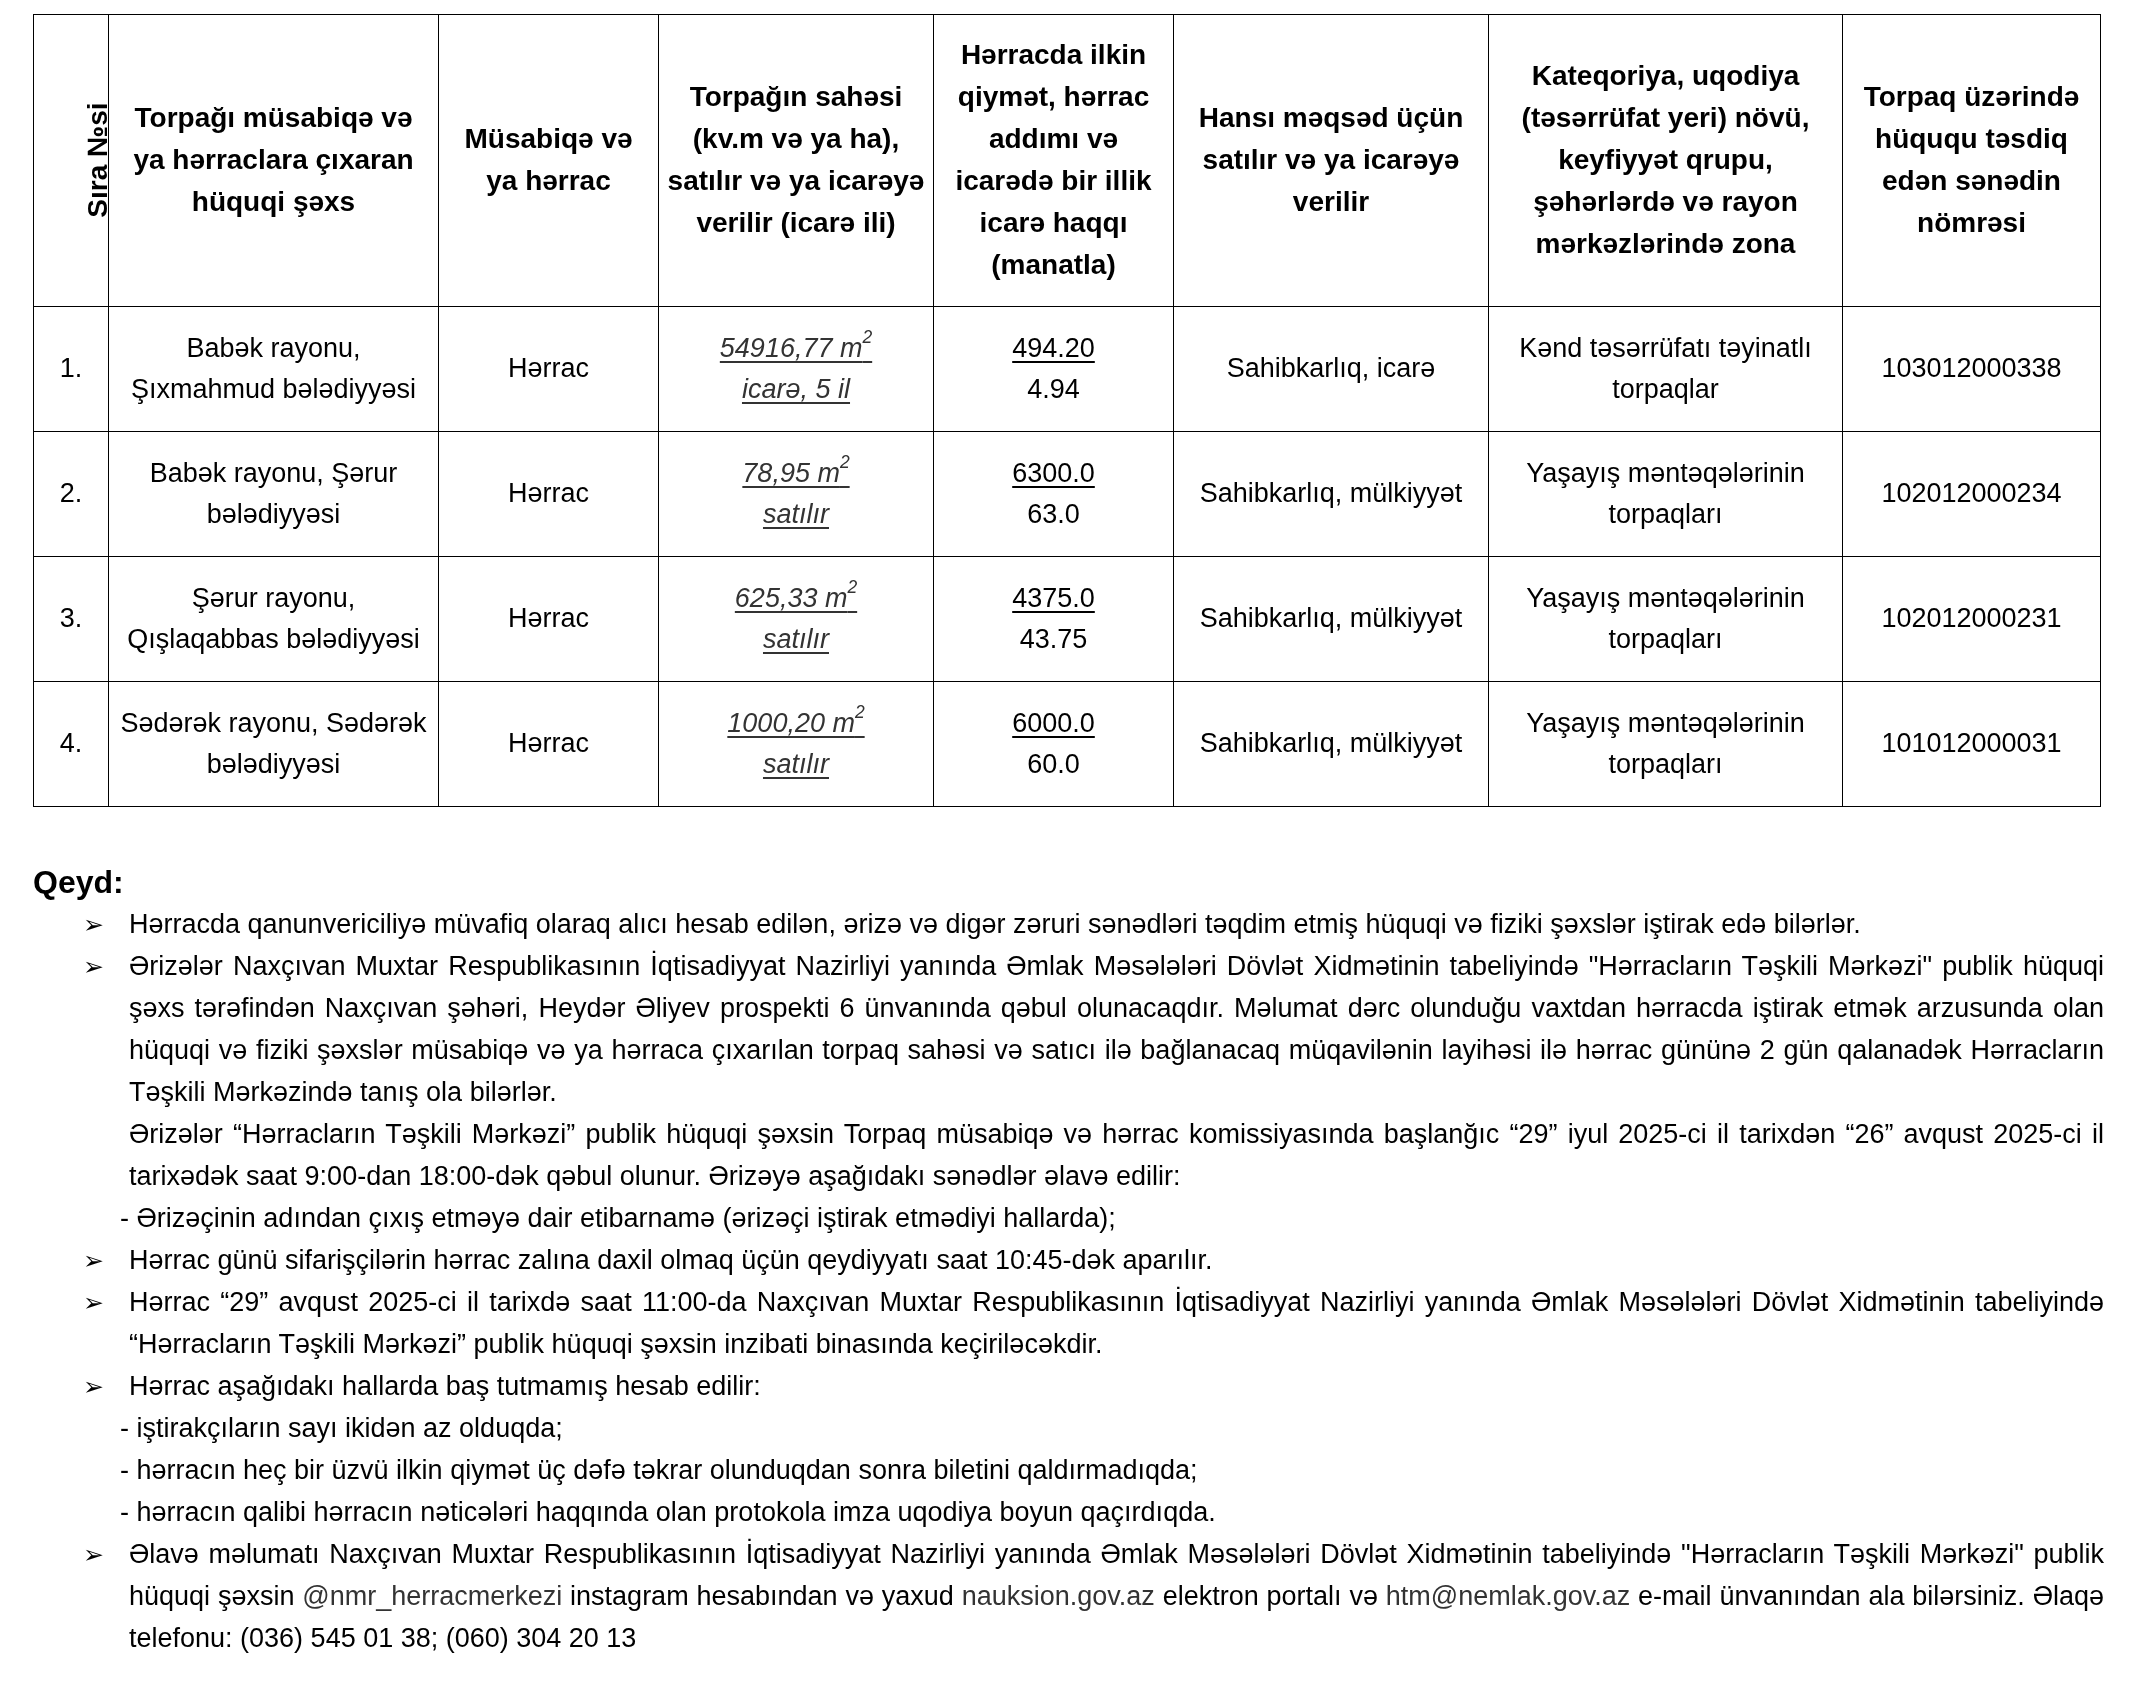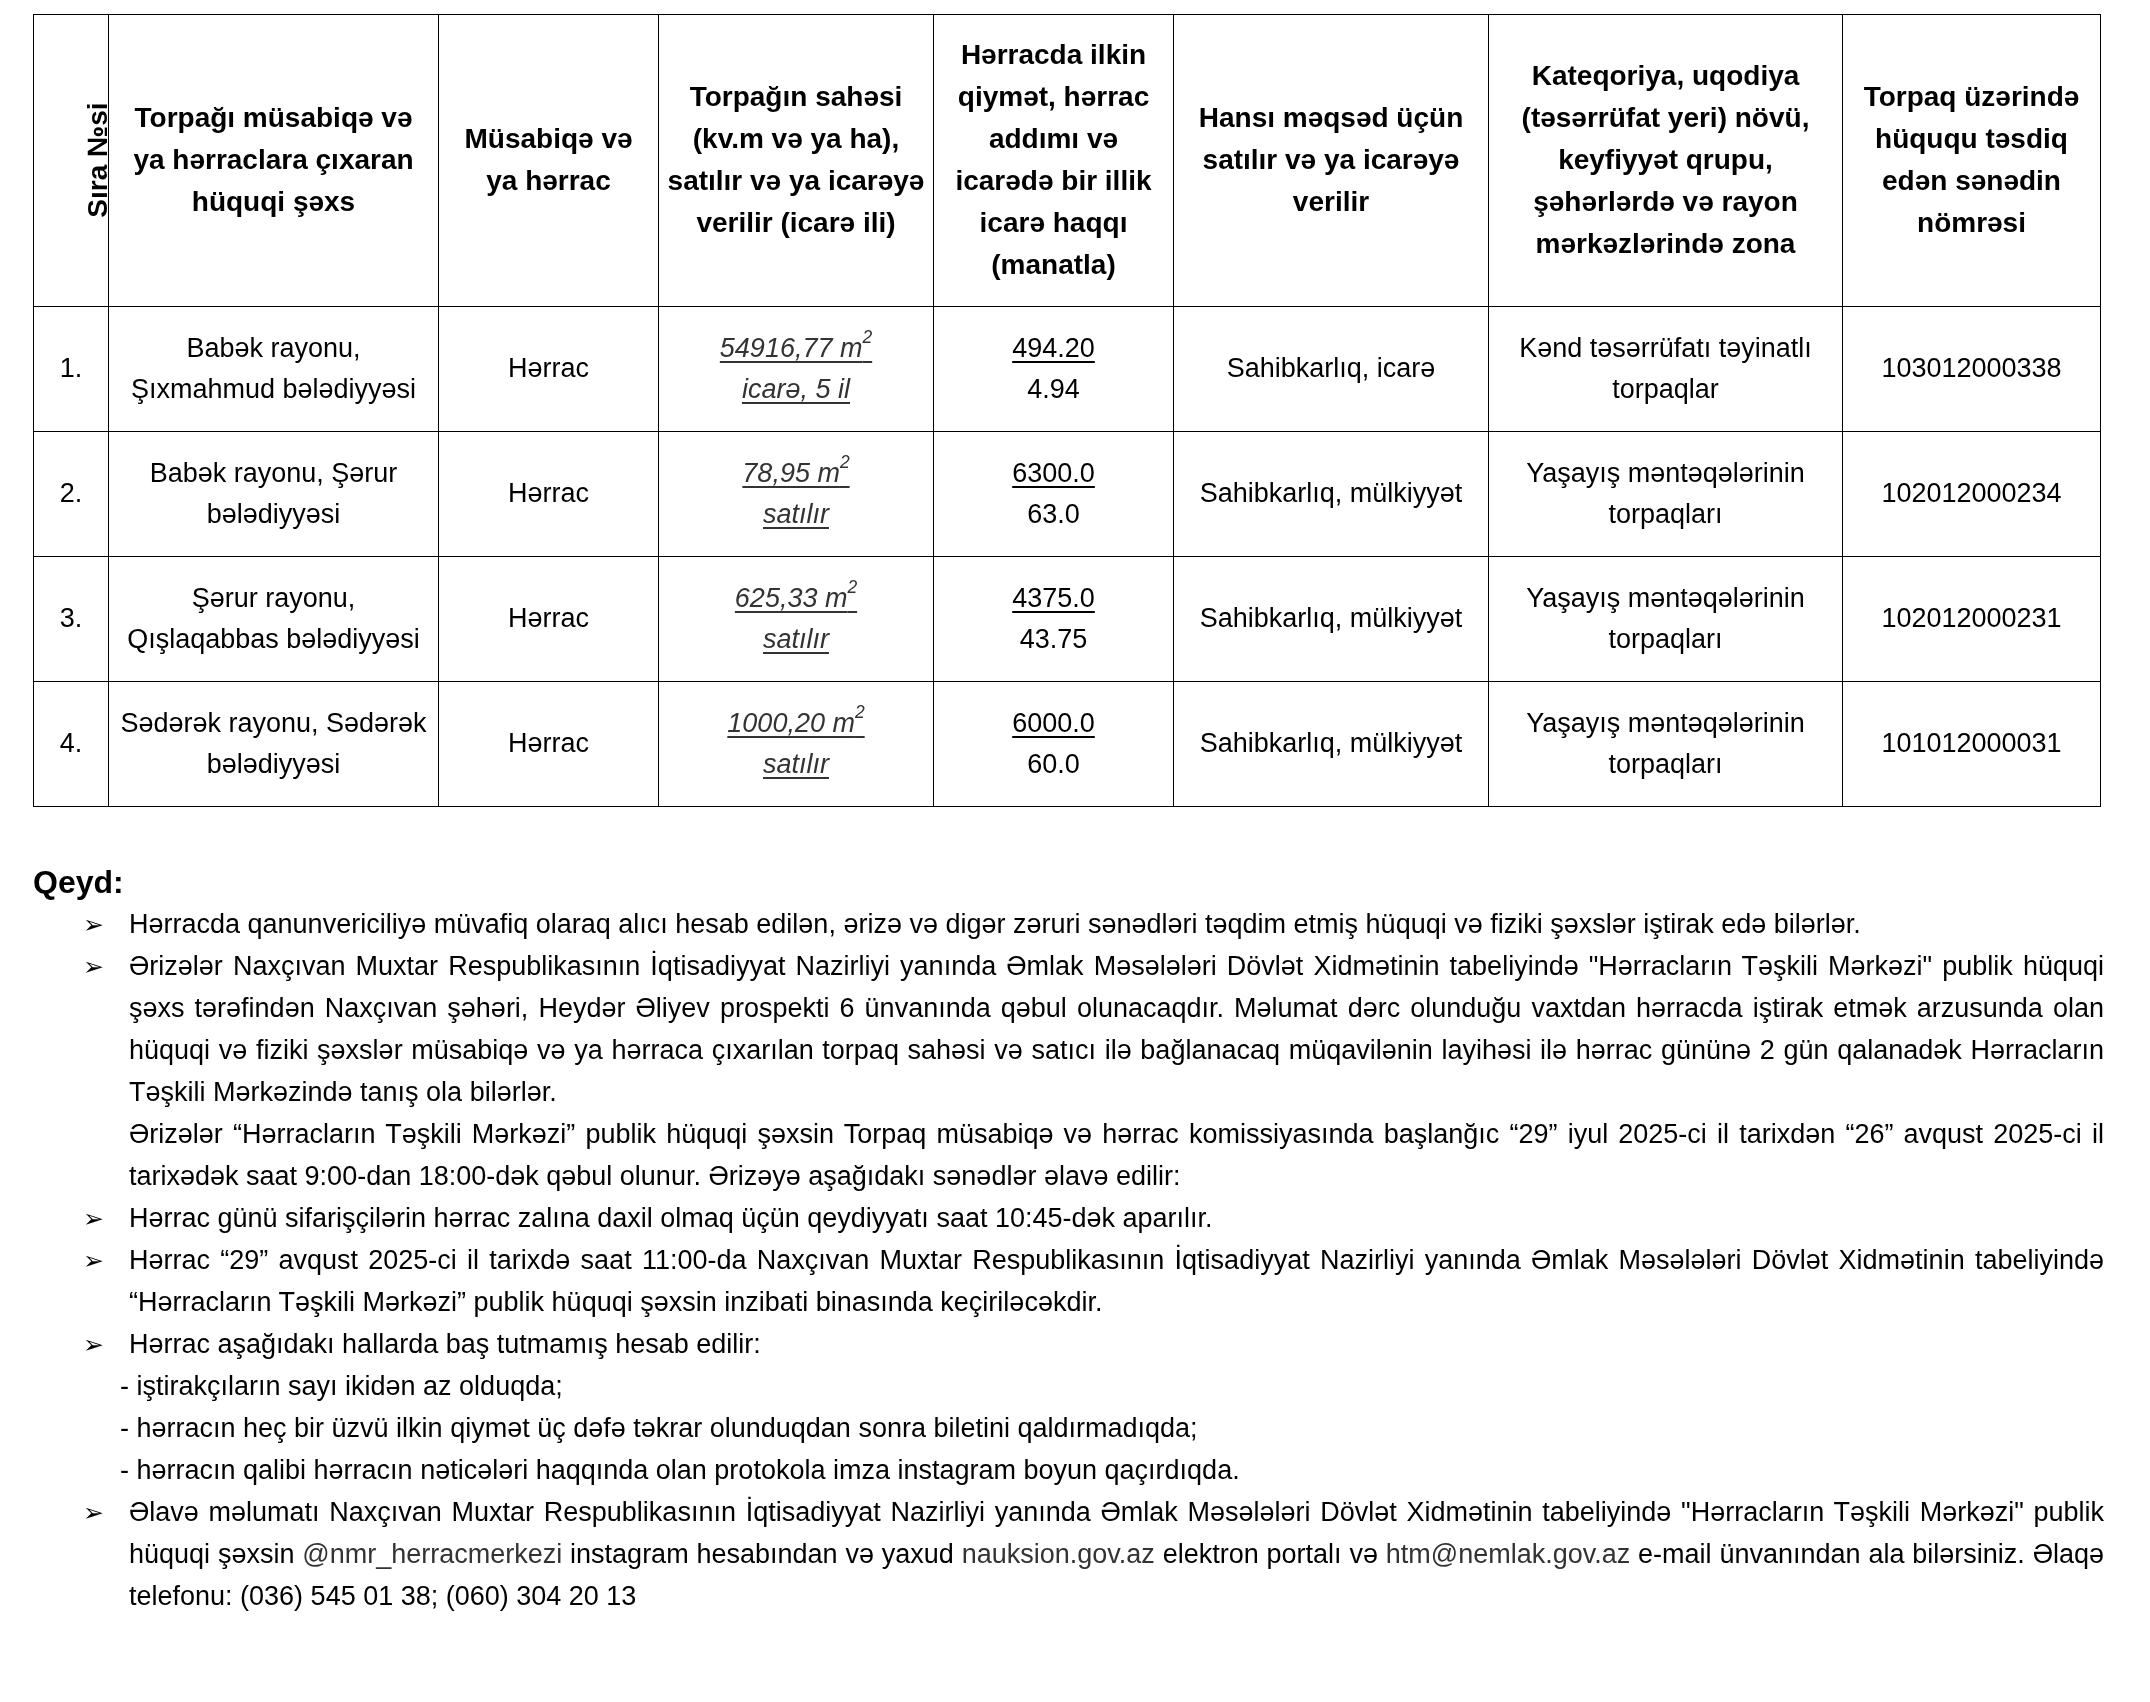--- a/index.html
+++ b/index.html
@@ -124,37 +124,38 @@
   <div class="bullet">
     <span class="arrow">➢</span>
     <span>Hərracda qanunvericiliyə müvafiq olaraq alıcı hesab edilən, ərizə və digər zəruri sənədləri təqdim etmiş hüquqi və fiziki şəxslər iştirak edə bilərlər.</span>
   </div>
 
   <div class="bullet">
     <span class="arrow">➢</span>
     <span>Ərizələr Naxçıvan Muxtar Respublikasının İqtisadiyyat Nazirliyi yanında Əmlak Məsələləri Dövlət Xidmətinin tabeliyində "Hərracların Təşkili Mərkəzi" publik hüquqi şəxs tərəfindən Naxçıvan şəhəri, Heydər Əliyev prospekti 6 ünvanında qəbul olunacaqdır. Məlumat dərc olunduğu vaxtdan hərracda iştirak etmək arzusunda olan hüquqi və fiziki şəxslər müsabiqə və ya hərraca çıxarılan torpaq sahəsi və satıcı ilə bağlanacaq müqavilənin layihəsi ilə hərrac gününə 2 gün qalanadək  Hərracların Təşkili Mərkəzində tanış ola bilərlər.</span>
   </div>
   <div class="sub">Ərizələr “Hərracların Təşkili Mərkəzi” publik hüquqi şəxsin Torpaq müsabiqə və hərrac komissiyasında başlanğıc “29” iyul 2025-ci il tarixdən “26” avqust 2025-ci il tarixədək saat 9:00-dan 18:00-dək qəbul olunur. Ərizəyə aşağıdakı sənədlər əlavə edilir:</div>
+  <div class="dash">- Ərizəçinin adından çıxış etməyə dair etibarnamə (ərizəçi iştirak etmədiyi hallarda);</div>
 
   <div class="bullet">
     <span class="arrow">➢</span>
     <span>Hərrac günü sifarişçilərin hərrac zalına daxil olmaq üçün qeydiyyatı saat 10:45-dək aparılır.</span>
   </div>
 
   <div class="bullet">
     <span class="arrow">➢</span>
     <span>Hərrac “29” avqust 2025-ci il tarixdə saat 11:00-da Naxçıvan Muxtar Respublikasının İqtisadiyyat Nazirliyi yanında Əmlak Məsələləri Dövlət Xidmətinin tabeliyində “Hərracların Təşkili Mərkəzi” publik hüquqi şəxsin inzibati binasında keçiriləcəkdir.</span>
   </div>
 
   <div class="bullet">
     <span class="arrow">➢</span>
     <span>Hərrac aşağıdakı hallarda baş tutmamış hesab edilir:</span>
   </div>
   <div class="dash">- iştirakçıların sayı ikidən az olduqda;</div>
   <div class="dash">- hərracın heç bir üzvü ilkin qiymət üç dəfə təkrar olunduqdan sonra biletini qaldırmadıqda;</div>
-  <div class="dash">- hərracın qalibi hərracın nəticələri haqqında olan protokola imza instagram boyun qaçırdıqda.</div>
+  <div class="dash">- hərracın qalibi hərracın nəticələri haqqında olan protokola imza uqodiya boyun qaçırdıqda.</div>
 
   <div class="bullet">
     <span class="arrow">➢</span>
     <span>Əlavə məlumatı Naxçıvan Muxtar Respublikasının İqtisadiyyat Nazirliyi yanında Əmlak Məsələləri Dövlət Xidmətinin tabeliyində "Hərracların Təşkili Mərkəzi" publik hüquqi şəxsin </span><span class="link">@nmr_herracmerkezi</span><span> instagram hesabından və yaxud </span><span class="link">nauksion.gov.az</span><span> elektron portalı və </span><span class="link">htm@nemlak.gov.az</span><span> e-mail ünvanından ala bilərsiniz. Əlaqə telefonu: (036) 545 01 38; (060) 304 20 13</span>
   </div>
 </div>
 
 
 </body></html>

